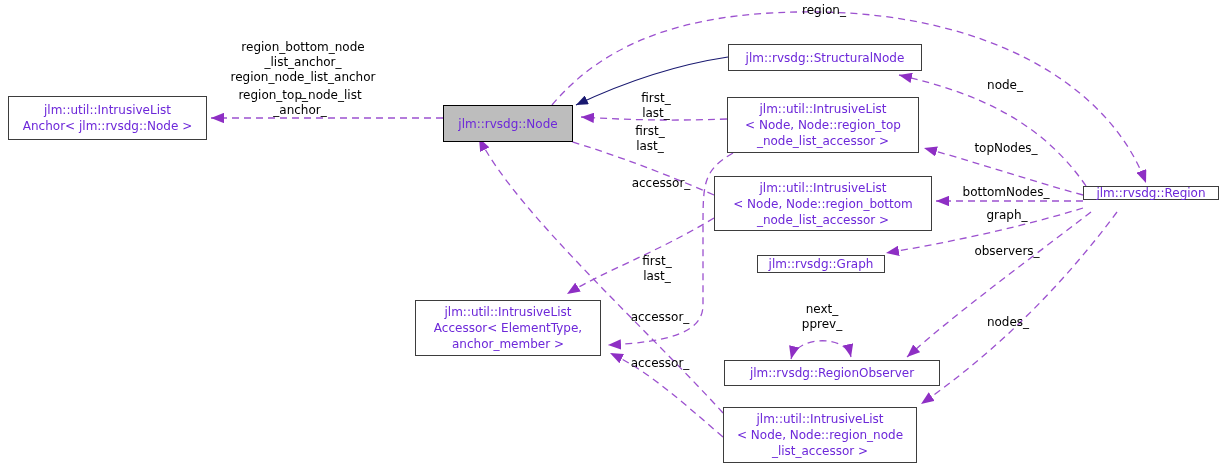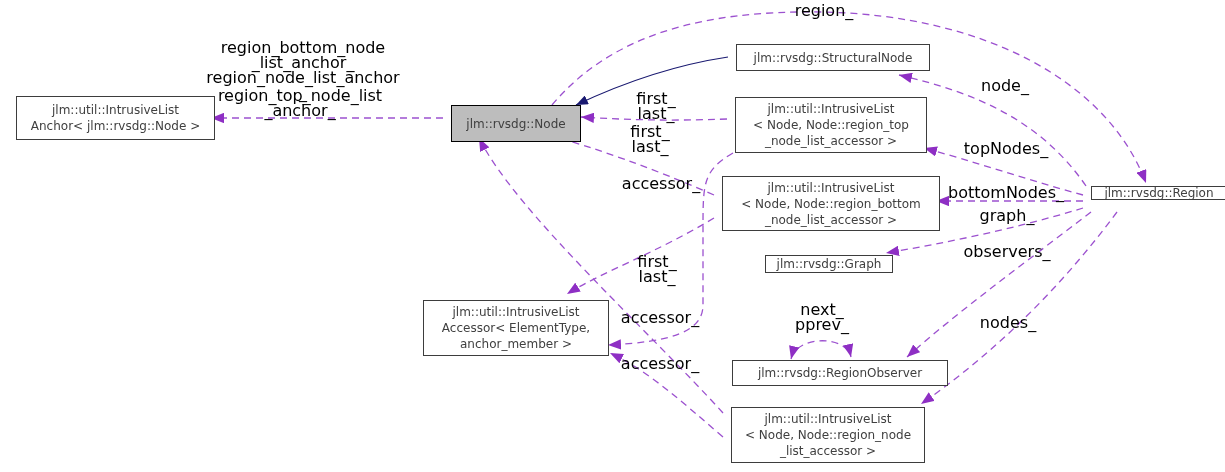--- a/index.html
+++ b/index.html
@@ -10,30 +10,29 @@
     overflow:hidden;
     background:#ffffff;
   }
   #edges{position:absolute;left:0;top:0;z-index:0;}
   .usage{fill:none;stroke:#9c51cf;stroke-width:1.3;stroke-dasharray:7,5;}
   .inherit{fill:none;stroke:#191970;stroke-width:1.2;}
   .cbox{
     position:absolute;z-index:2;
     background:#ffffff;border:1px solid #3d3d3d;
     display:flex;flex-direction:column;justify-content:center;align-items:center;
-    font-size:12px;line-height:16px;color:#404040;
+    font-size:12px;line-height:16px;color:#6d28d9;
     text-align:center;white-space:nowrap;box-sizing:border-box;
     cursor:pointer;
-    margin-left:8px;
   }
   .cbox.hl{background:#bdbdbd;border:1.5px solid #000;}
   .elabel{
     position:absolute;z-index:3;
     transform:translateX(-50%);
-    font-size:16px;line-height:15px;color:#000;
+    font-size:12px;line-height:15px;color:#000;
     text-align:center;white-space:nowrap;
   }
 </style>
 </head>
 <body>
 
 <div id="canvas">
 
   <svg id="edges" width="1225" height="472" viewBox="0 0 1225 472">
     <defs>

